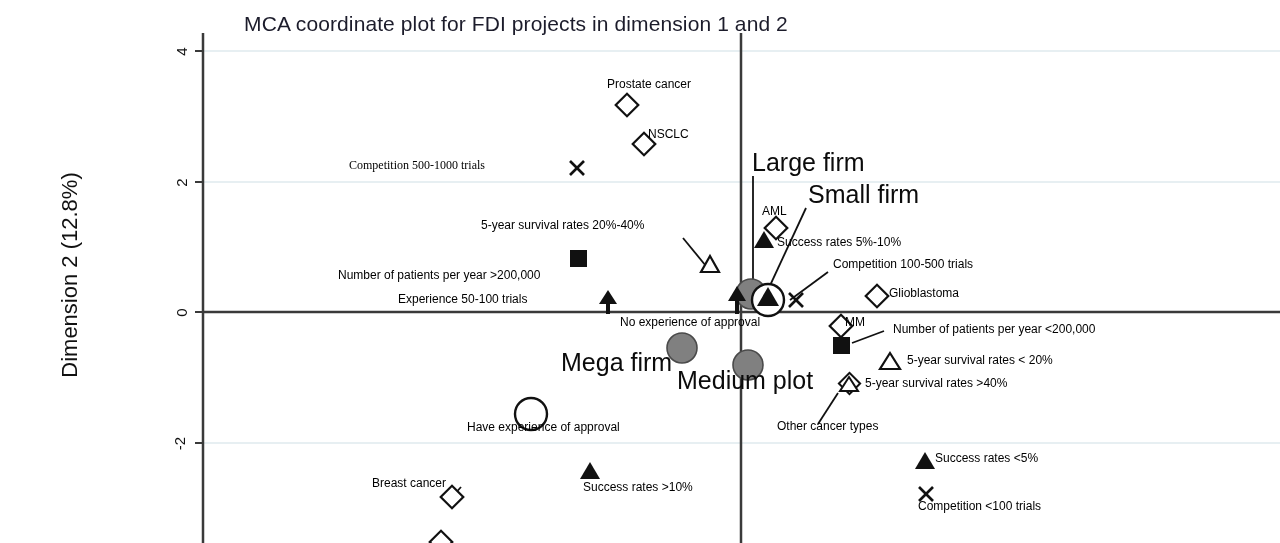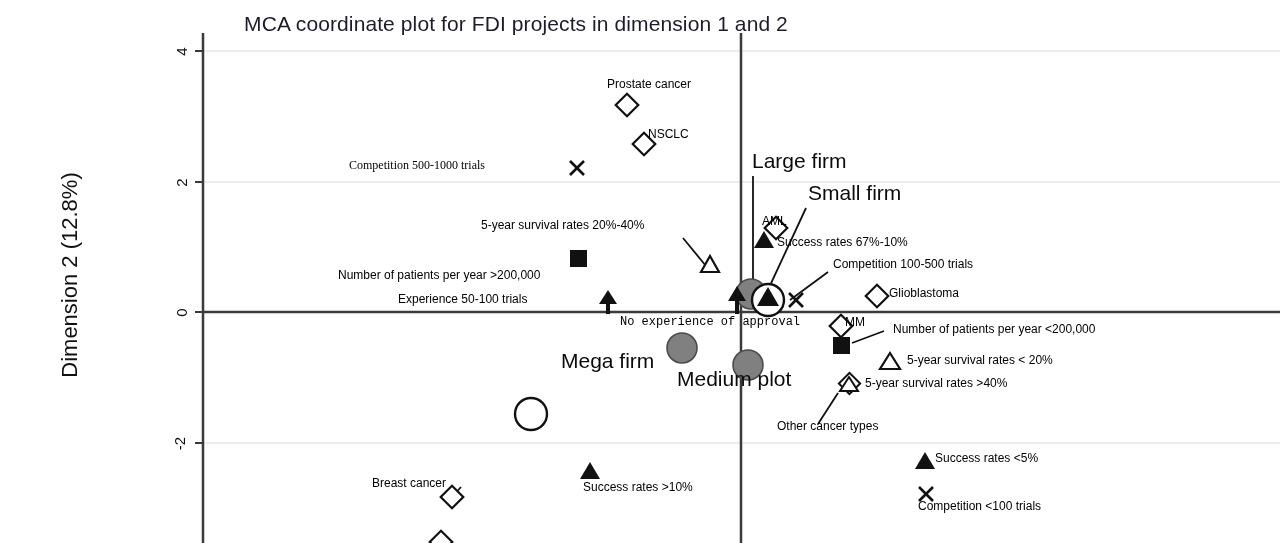--- a/index.html
+++ b/index.html
@@ -56,21 +56,21 @@
   }
   .pt-label {
     position: absolute;
     font-size: 12px;
     color: #000000;
     white-space: nowrap;
     line-height: 1;
   }
   .firm-label {
     position: absolute;
-    font-size: 21px;
+    font-size: 25px;
     color: #0b0b0b;
     white-space: nowrap;
     line-height: 1;
   }
 </style>
 </head>
 <body>
 
 <div id="stage">
 
@@ -183,30 +183,31 @@
       <rect x="433" y="534" width="16" height="16" transform="rotate(45 441 542)" fill="#ffffff" stroke="#111" stroke-width="2.2"></rect>
     </g>
   </svg>
 
   <div class="pt-label" style="left:607px; top:78px;">Prostate cancer</div>
   <div class="pt-label" style="left:648px; top:128px;">NSCLC</div>
   <div class="pt-label" style="left:349px; top:159px;font-family:Liberation Serif, serif;">Competition 500-1000 trials</div>
   <div class="pt-label" style="left:481px; top:219px;">5-year survival rates 20%-40%</div>
   <div class="pt-label" style="left:300px; top:269px;margin-left:38px;">Number of patients per year &gt;200,000</div>
   <div class="pt-label" style="left:398px; top:293px;">Experience 50-100 trials</div>
-  <div class="pt-label" style="left:762px; top:205px;margin-top:10px;">AML</div>
-  <div class="pt-label" style="left:777px; top:236px;">Success rates 67%-10%</div>
+  <div class="pt-label" style="left:762px; top:205px;">AML</div>
+  <div class="pt-label" style="left:777px; top:236px;">Success rates 5%-10%</div>
   <div class="pt-label" style="left:833px; top:258px;">Competition 100-500 trials</div>
-  <div class="pt-label" style="left:620px; top:316px;font-family:Liberation Mono, monospace;">No experience of approval</div>
+  <div class="pt-label" style="left:620px; top:316px;">No experience of approval</div>
   <div class="pt-label" style="left:889px; top:287px;">Glioblastoma</div>
   <div class="pt-label" style="left:845px; top:316px;">MM</div>
   <div class="pt-label" style="left:893px; top:323px;">Number of patients per year &lt;200,000</div>
   <div class="pt-label" style="left:907px; top:354px;">5-year survival rates &lt; 20%</div>
   <div class="pt-label" style="left:865px; top:377px;">5-year survival rates &gt;40%</div>
   <div class="pt-label" style="left:777px; top:420px;">Other cancer types</div>
+  <div class="pt-label" style="left:467px; top:421px;">Have experience of approval</div>
   <div class="pt-label" style="left:935px; top:452px;">Success rates &lt;5%</div>
   <div class="pt-label" style="left:372px; top:477px;">Breast cancer</div>
   <div class="pt-label" style="left:583px; top:481px;">Success rates &gt;10%</div>
   <div class="pt-label" style="left:918px; top:500px;">Competition &lt;100 trials</div>
 
   <div class="firm-label" style="left:752px; top:150px;">Large firm</div>
   <div class="firm-label" style="left:808px; top:182px;">Small firm</div>
   <div class="firm-label" style="left:561px; top:350px;">Mega firm</div>
   <div class="firm-label" style="left:677px; top:368px;">Medium plot</div>
 

